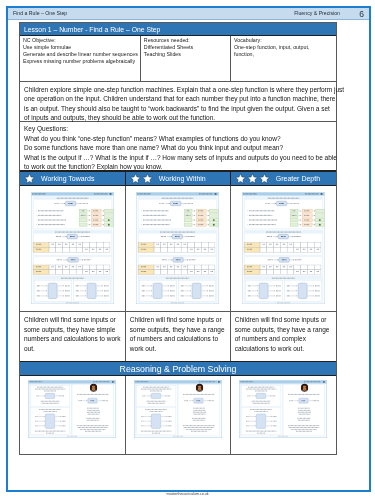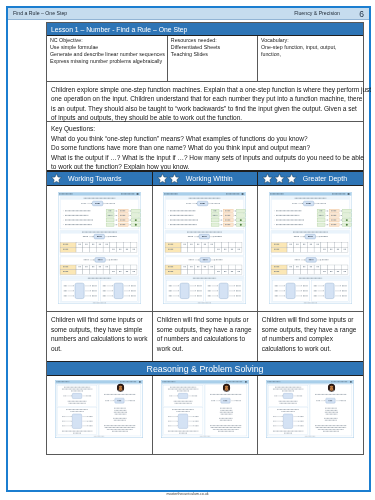--- a/index.html
+++ b/index.html
@@ -8,21 +8,21 @@
        font-family:"Liberation Sans",sans-serif;}
   .page{position:absolute;left:6px;top:6px;width:365px;height:486px;
         border:2px solid #1b7ed0;box-sizing:border-box;background:#fff;}
   .pghdr{position:absolute;left:0;top:0;width:361px;height:12px;
          background:#c6dcee;border-bottom:1px solid #92b4d4;box-sizing:border-box;}
   .pghdr .hl{position:absolute;left:5px;top:2.2px;font-size:5.2px;color:#222c38;}
   .pghdr .hr{position:absolute;right:29px;top:2.2px;font-size:5.2px;color:#222c38;}
   .pghdr .pnum{position:absolute;right:5px;top:0.8px;font-size:8.5px;color:#1d2f44;}
 
   .tbl{position:absolute;left:11px;top:13.5px;width:318px;
-       border:1px solid #595959;box-sizing:border-box;background:#fff;margin-left:27px;}
+       border:1px solid #595959;box-sizing:border-box;background:#fff;}
 
   .lessonbar{background:#2e75b6;color:#fff;font-size:6.8px;height:13px;line-height:13px;padding:0 0 0 4px;
              border-bottom:1px solid #1f1f1f;box-sizing:border-box;}
 
   .row3{display:flex;border-bottom:1px solid #595959;}
   .c{box-sizing:border-box;padding:1.5px 2px 2px 3px;height:45px;}
   .c1{width:128px;border-right:1px solid #595959;}
   .c2{width:96px;border-right:1px solid #595959;}
   .c3{width:112px;}
   .cl{font-size:5.3px;color:#1c1c1c;line-height:7px;white-space:nowrap;}

